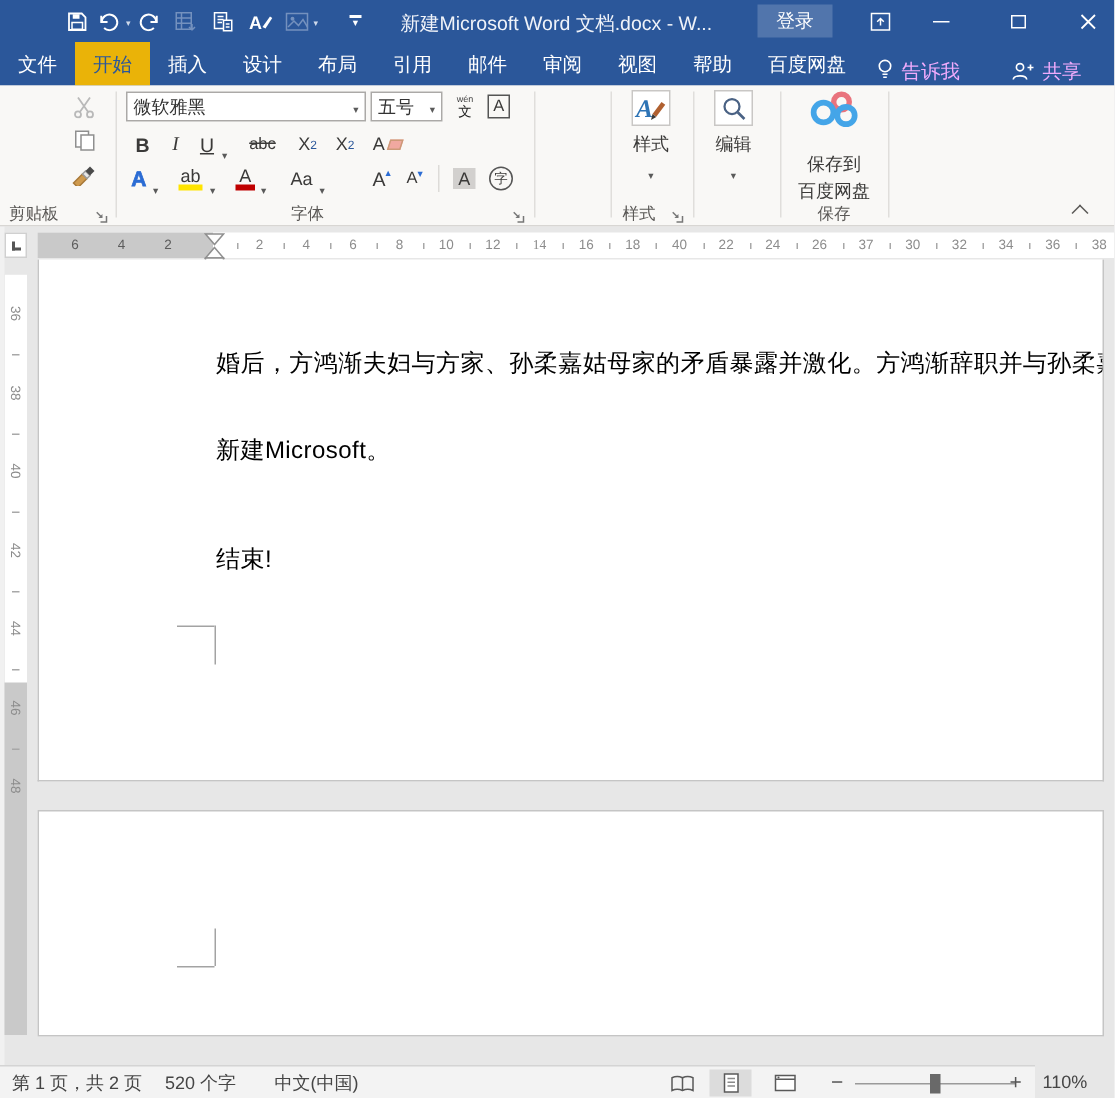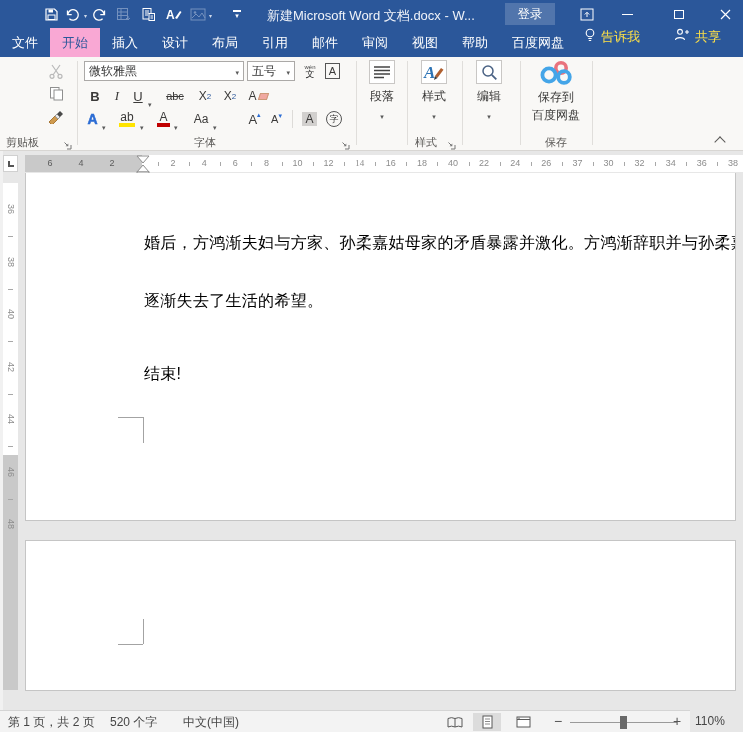--- a/index.html
+++ b/index.html
@@ -13,22 +13,22 @@
   .qicon.dim { opacity:.45; }
   .dd-white { position:absolute; top:12px; font-size:6px; color:#cfd9ea; }
   .wintitle { position:absolute; left:267px; top:7px; font-size:13px; color:#f0f3f9; white-space:nowrap; }
   .loginbtn { position:absolute; left:505px; top:3px; width:50px; height:22px; background:rgba(255,255,255,.18);
               color:#fff; font-size:12.5px; text-align:center; line-height:22px; }
   .winctl { position:absolute; top:0; width:34px; height:28px; display:flex; align-items:center; justify-content:center; }
 
   
   .tabrow { position:absolute; top:28px; left:0; width:743px; height:29px; background:#2b579a; display:flex; align-items:stretch; }
   .tab { color:#fff; font-size:13px; line-height:29px; padding:0 12px; white-space:nowrap; }
-  .tab.active { background:#f9a8d4; color:#2b579a; }
-  .tellme, .sharebox { display:flex; align-items:flex-start; color:#fde047; font-size:13px; padding:0 8px; }
+  .tab.active { background:#eab308; color:#2b579a; }
+  .tellme, .sharebox { display:flex; align-items:flex-end; color:#f0abfc; font-size:13px; padding:0 8px; }
   .sharebox { margin-left:auto; margin-right:14px; }
   .tellme .lbl, .sharebox .lbl { margin-left:5px; }
 
   
   .ribbon { position:absolute; top:57px; left:0; width:743px; height:94px; background:#f9f8f6; border-bottom:1px solid #d8d6d3; }
   .gdiv { position:absolute; top:4px; height:84px; width:1px; background:#e0dedb; }
   .glabel { position:absolute; top:78px; font-size:11px; color:#5a5856; }
   .launcher { position:absolute; width:10px; height:10px; }
   .rbtn { position:absolute; display:flex; align-items:center; justify-content:center; font-size:12px; color:#3b3a39; }
   .dd::after { content:"▾"; font-size:7px; color:#5a5a5a; }
@@ -291,29 +291,20 @@
     </div>
     <div class="glabel" style="left:194px">字体</div>
     <div class="launcher" style="left:340px;top:79px">
       <svg width="10" height="10" viewBox="0 0 10 10">
           <path d="M9 5v4H5" fill="none" stroke="#777"></path>
           <path d="M2.5 2.5L6 6" stroke="#777"></path>
           <path d="M6.3 3.6V6.3H3.6z" fill="#777"></path>
         </svg>
     </div>
 
-    <div class="bigbtn" style="left:361px;width:42px">
-      <span class="iconbox">
-        <svg width="18" height="14" viewBox="0 0 18 14">
-            <path d="M1 2h16M1 5.5h16M1 9h16M1 12.5h10" stroke="#444" stroke-width="1.4"></path>
-          </svg>
-      </span>
-      <span style="margin-top:4px">段落</span>
-      <span class="dd" style="margin-top:3px"></span>
-    </div>
 
     <div class="bigbtn" style="left:412px;width:44px">
       <span class="iconbox">
         <svg width="22" height="20" viewBox="0 0 22 20">
             <text x="1" y="16" font-size="17" font-weight="bold" font-style="italic" fill="#2e74b5" font-family="Liberation Serif, serif">A</text>
             <path d="M12 14l6-8 2.5 1.8-6 8z" fill="#b06030"></path>
             <path d="M11 18l1-4 2.5 2z" fill="#3a3a3a"></path>
           </svg>
       </span>
       <span style="margin-top:4px">样式</span>
@@ -340,21 +331,21 @@
     </div>
 
     <div class="bigbtn" style="left:526px;width:60px">
       <span>
         <svg width="36" height="26" viewBox="0 0 36 26">
             <circle cx="23" cy="8" r="5.2" fill="none" stroke="#e9737d" stroke-width="3.6"></circle>
             <circle cx="11" cy="15" r="6.6" fill="none" stroke="#44a5e8" stroke-width="3.8"></circle>
             <circle cx="26" cy="17" r="5.8" fill="none" stroke="#44a5e8" stroke-width="3.8"></circle>
           </svg>
       </span>
-      <span style="margin-top:0">保存到</span>
+      <span style="margin-top:12px">保存到</span>
       <span style="margin-top:1px">百度网盘</span>
     </div>
     <div class="glabel" style="left:545px">保存</div>
 
     <div class="chev-up" style="left:716px;top:81px"></div>
   </div>
 
   <div class="workspace">
     <div class="edgefill"></div>
 
@@ -425,21 +416,21 @@
         <div class="vtick" style="left: 5px; top: 53.25px;"></div>
         <div class="vtick" style="left: 5px; top: 105.75px;"></div>
         <div class="vtick" style="left: 5px; top: 158.25px;"></div>
         <div class="vtick" style="left: 5px; top: 210.75px;"></div>
         <div class="vtick" style="left: 5px; top: 263.25px;"></div>
         <div class="vtick" style="left: 5px; top: 315.75px;"></div>
       </div>
 
     <div class="page page1">
       <div class="docline" style="top:60px">婚后，方鸿渐夫妇与方家、孙柔嘉姑母家的矛盾暴露并激化。方鸿渐辞职并与孙柔嘉吵</div>
-      <div class="docline" style="top:118px">逐渐失去了生活的希望。</div>
+      <div class="docline" style="top:118px">新建Microsoft。</div>
       <div class="docline" style="top:191px">结束!</div>
     </div>
 
     <div class="crop" style="left:118px;top:266px;width:25px;height:1px"></div>
     <div class="crop" style="left:143px;top:266px;width:1px;height:26px"></div>
 
     <div class="page page2"></div>
 
     <div class="crop" style="left:143px;top:468px;width:1px;height:25px"></div>
     <div class="crop" style="left:118px;top:493px;width:25px;height:1px"></div>

